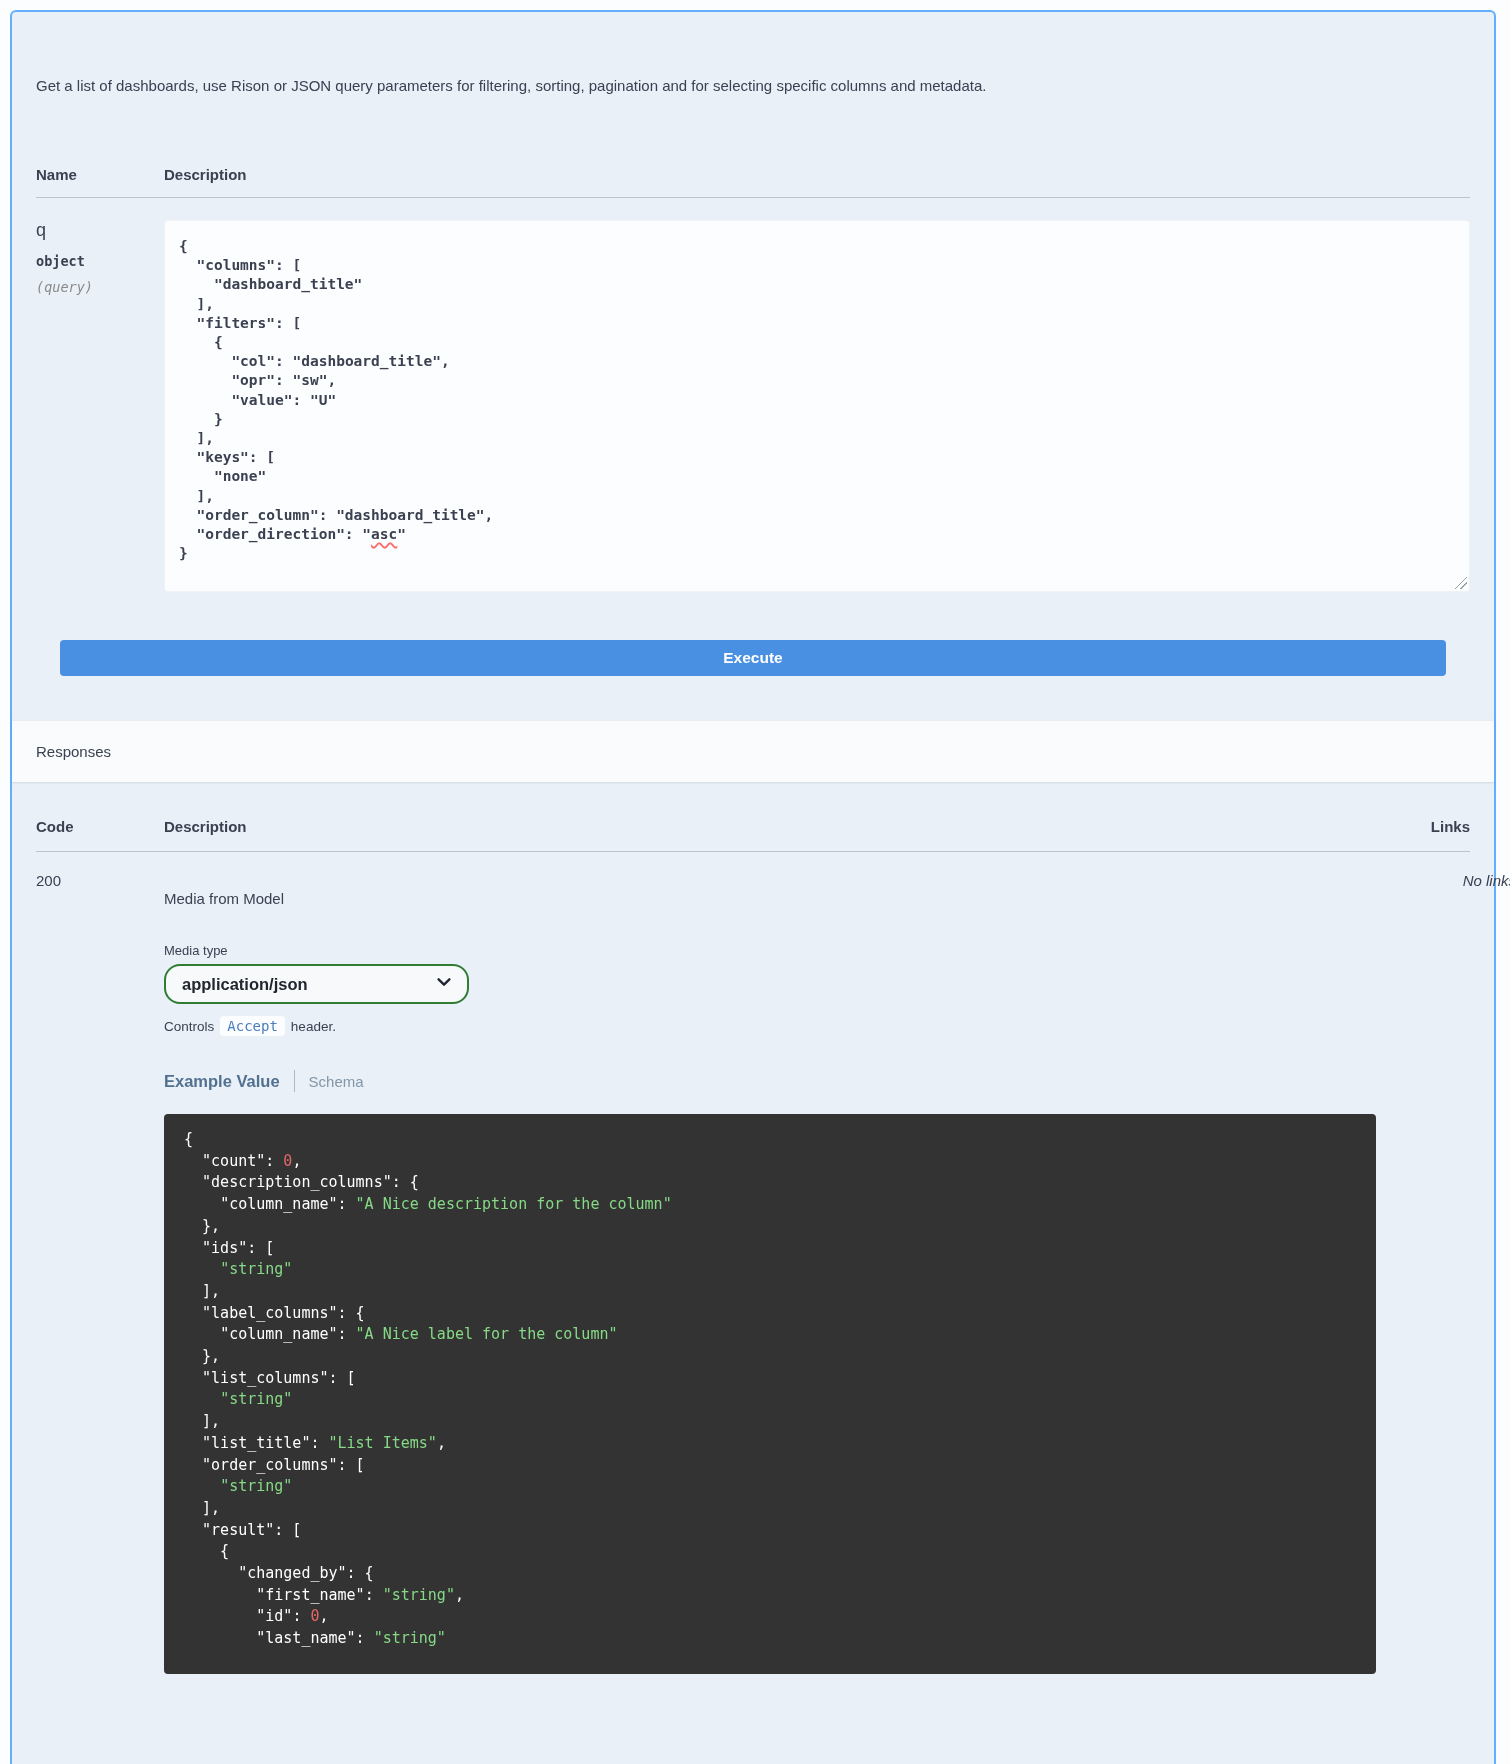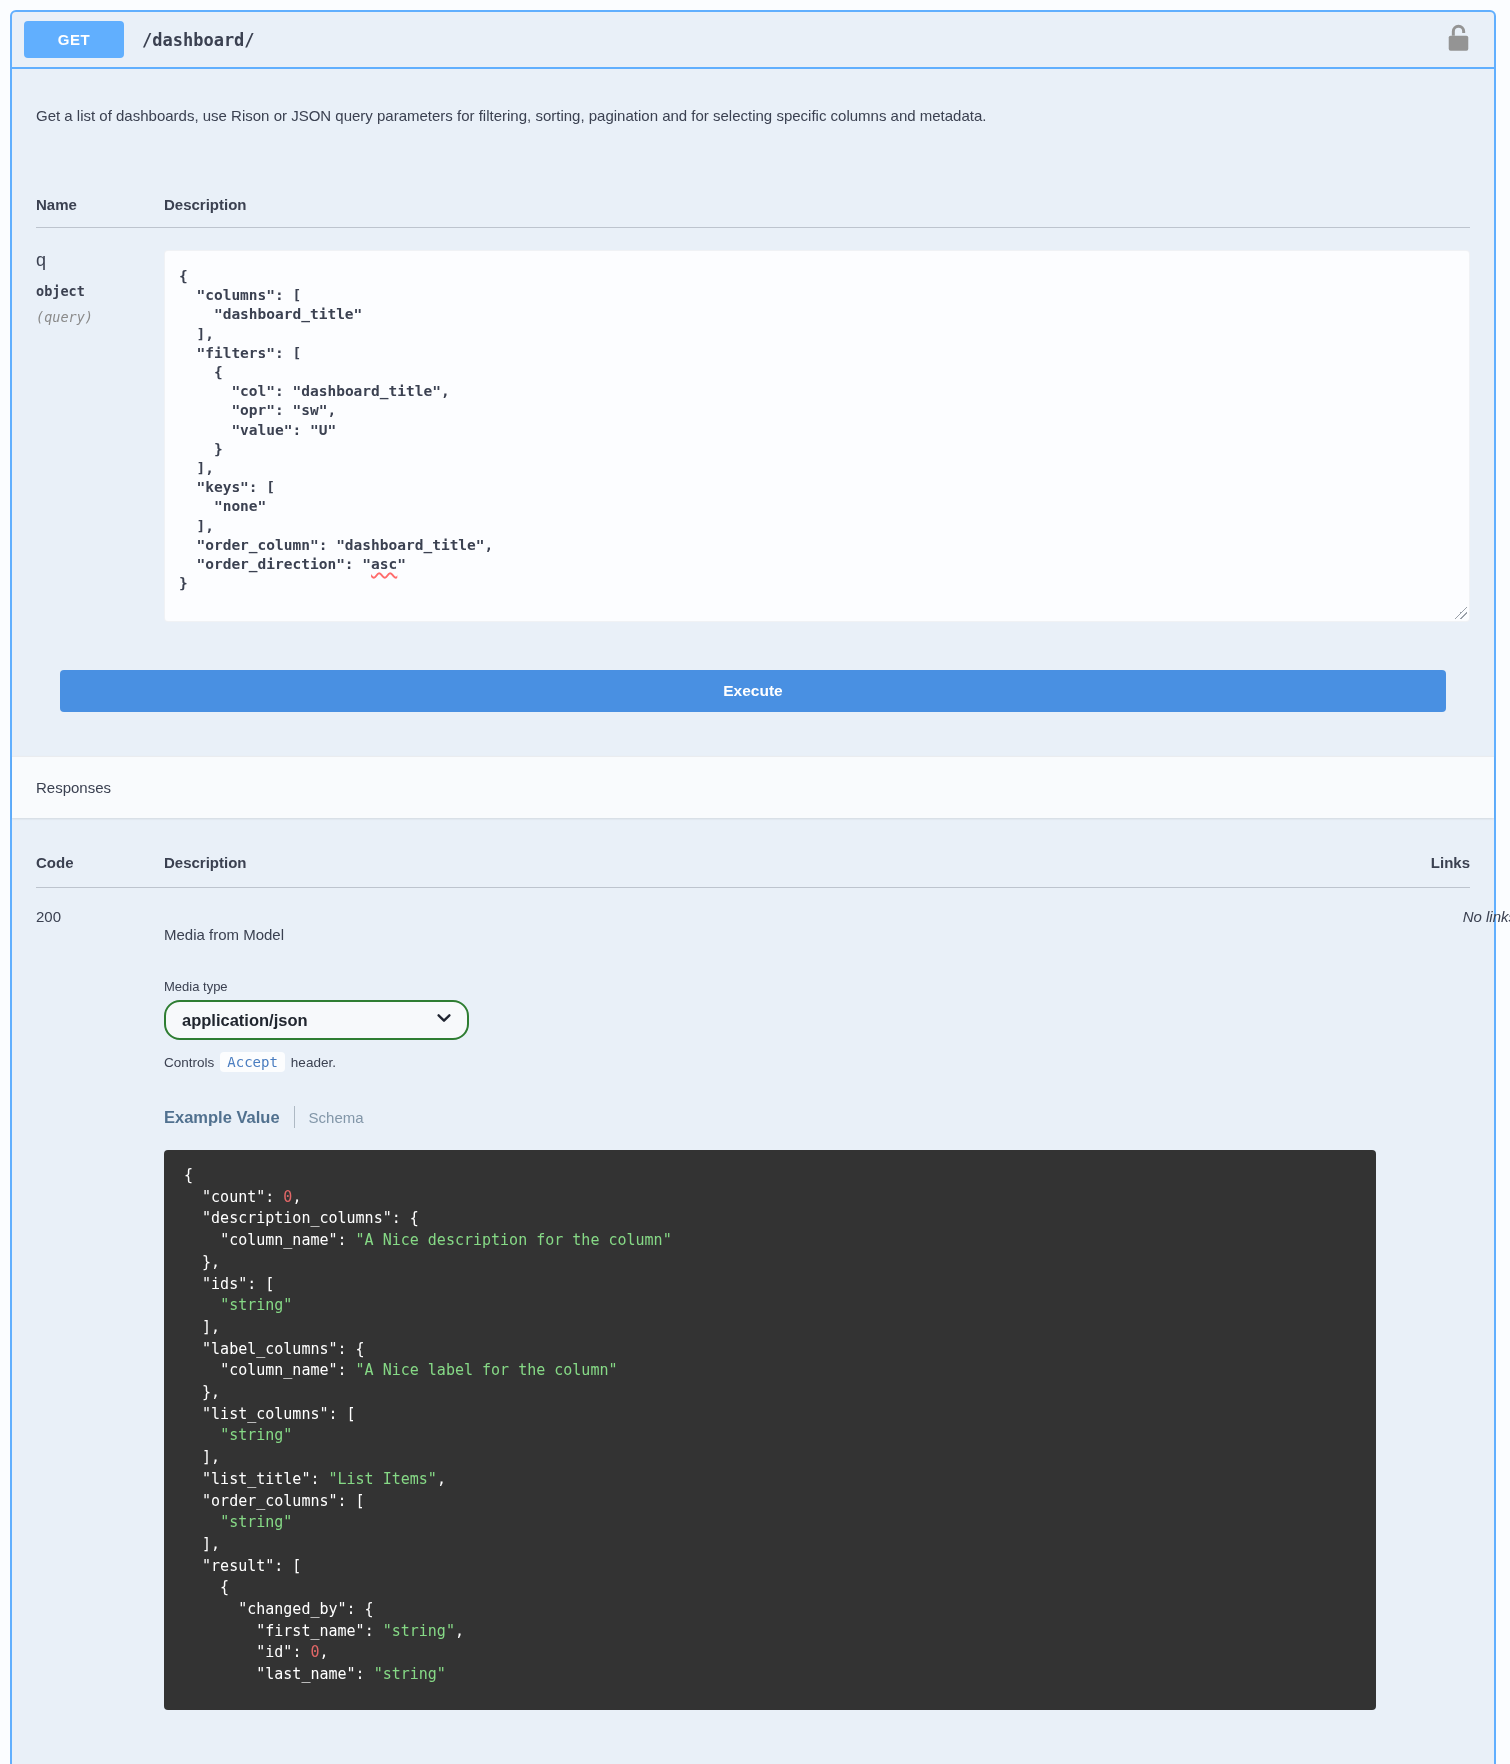--- a/index.html
+++ b/index.html
@@ -17,21 +17,21 @@
     border:2px solid var(--accent);border-radius:6px;background:var(--block-bg);}
 
   
   .op-summary{display:flex;align-items:center;padding:9px 12px;border-bottom:2px solid var(--accent);cursor:pointer;}
   .method-badge{background:var(--accent);color:#fff;font-weight:bold;font-size:15px;
     width:100px;padding:10px 0;text-align:center;border-radius:4px;letter-spacing:.5px;}
   .endpoint-path{font-family:"DejaVu Sans Mono",monospace;font-weight:bold;font-size:17px;margin-left:18px;color:var(--text);}
   .lock-btn{margin-left:auto;margin-right:12px;background:none;border:none;cursor:pointer;display:flex;align-items:center;}
 
   
-  .op-description{padding:38px 24px 46px;font-size:15px;color:var(--text);}
+  .op-description{padding:38px 24px 46px;font-size:15px;color:var(--text);margin-top:27px;}
 
   
   .section-bar{background:var(--bar-bg);border-top:1px solid rgba(59,65,81,.08);
     box-shadow:0 1px 2px rgba(0,0,0,.1);display:flex;align-items:center;
     justify-content:space-between;height:62px;padding:0 24px;position:relative;}
   .section-bar .bar-title{font-size:15px;color:var(--text);}
   .tab-underline{position:absolute;left:30px;bottom:0;width:118px;height:5px;background:var(--tab-underline);}
   .cancel-btn{border:2px solid var(--cancel);color:var(--cancel);background:rgba(255,255,255,.6);
     font-weight:bold;font-size:16px;padding:8px 30px;border-radius:8px;cursor:pointer;font-family:inherit;}
 
@@ -46,21 +46,21 @@
   .param-editor{height:372px;background:var(--field-bg);border:1px solid rgba(59,65,81,.06);border-radius:4px;
     padding:16px 14px;font-family:"DejaVu Sans Mono",monospace;font-weight:600;font-size:14.5px;
     line-height:19.2px;color:var(--text);white-space:pre-wrap;position:relative;overflow:hidden;cursor:text;}
   .squiggle{text-decoration:underline;text-decoration-style:wavy;text-decoration-color:var(--squiggle);text-decoration-thickness:2px;text-underline-offset:3px;}
   .resize-handle{position:absolute;right:2px;bottom:2px;width:13px;height:13px;cursor:nwse-resize;
     background:
       linear-gradient(135deg,transparent 0 50%,#9aa0a8 50% 57%,transparent 57% 72%,#9aa0a8 72% 79%,transparent 79%);}
 
   
   .execute-wrap{padding:48px 24px 0;}
-  .execute-btn{display:block;width:100%;height:42px;background:var(--execute);border:none;border-radius:4px;
+  .execute-btn{display:block;width:100%;height:36px;background:var(--execute);border:none;border-radius:4px;
     color:#fff;font-weight:bold;font-size:15.5px;cursor:pointer;font-family:inherit;}
 
   
   .responses-bar{margin-top:40px;justify-content:flex-start;}
   .resp-wrap{padding:36px 24px 0;}
   .r-head{display:grid;grid-template-columns:128px 1fr 140px;padding-bottom:16px;border-bottom:1px solid rgba(59,65,81,.25);}
   .r-head span{font-size:15px;font-weight:bold;color:var(--text);}
   .r-head .links-h{text-align:right;}
   .resp-row{display:grid;grid-template-columns:128px 1fr 140px;padding-top:20px;}
   .resp-code{font-size:15px;color:var(--text);}
@@ -86,32 +86,20 @@
   .code-line{white-space:pre;}
   .tok-key{color:#ffffff;}
   .tok-str{color:var(--code-str);}
   .tok-num{color:var(--code-num);}
 </style>
 </head>
 <body>
 
 <div class="opblock">
 
-  <div class="op-summary">
-    <span class="method-badge">GET</span>
-    <span class="endpoint-path">/dashboard/</span>
-    <button class="lock-btn">
-      <span>
-        <svg width="23" height="28" viewBox="0 0 20 24">
-          <path d="M5.5 10 V6.3 a4.5 4.5 0 0 1 9 0 V7.6" fill="none" stroke="#949494" stroke-width="2.6"></path>
-          <rect x="1.5" y="10" width="17" height="13" rx="1.6" fill="#949494"></rect>
-        </svg>
-      </span>
-    </button>
-  </div>
 
   <div class="op-description">Get a list of dashboards, use Rison or JSON query parameters for filtering, sorting, pagination and for selecting specific columns and metadata.</div>
 
 
   <div class="params-wrap">
     <div class="t-head">
       <span>Name</span>
       <span>Description</span>
     </div>
     <div class="param-row">

